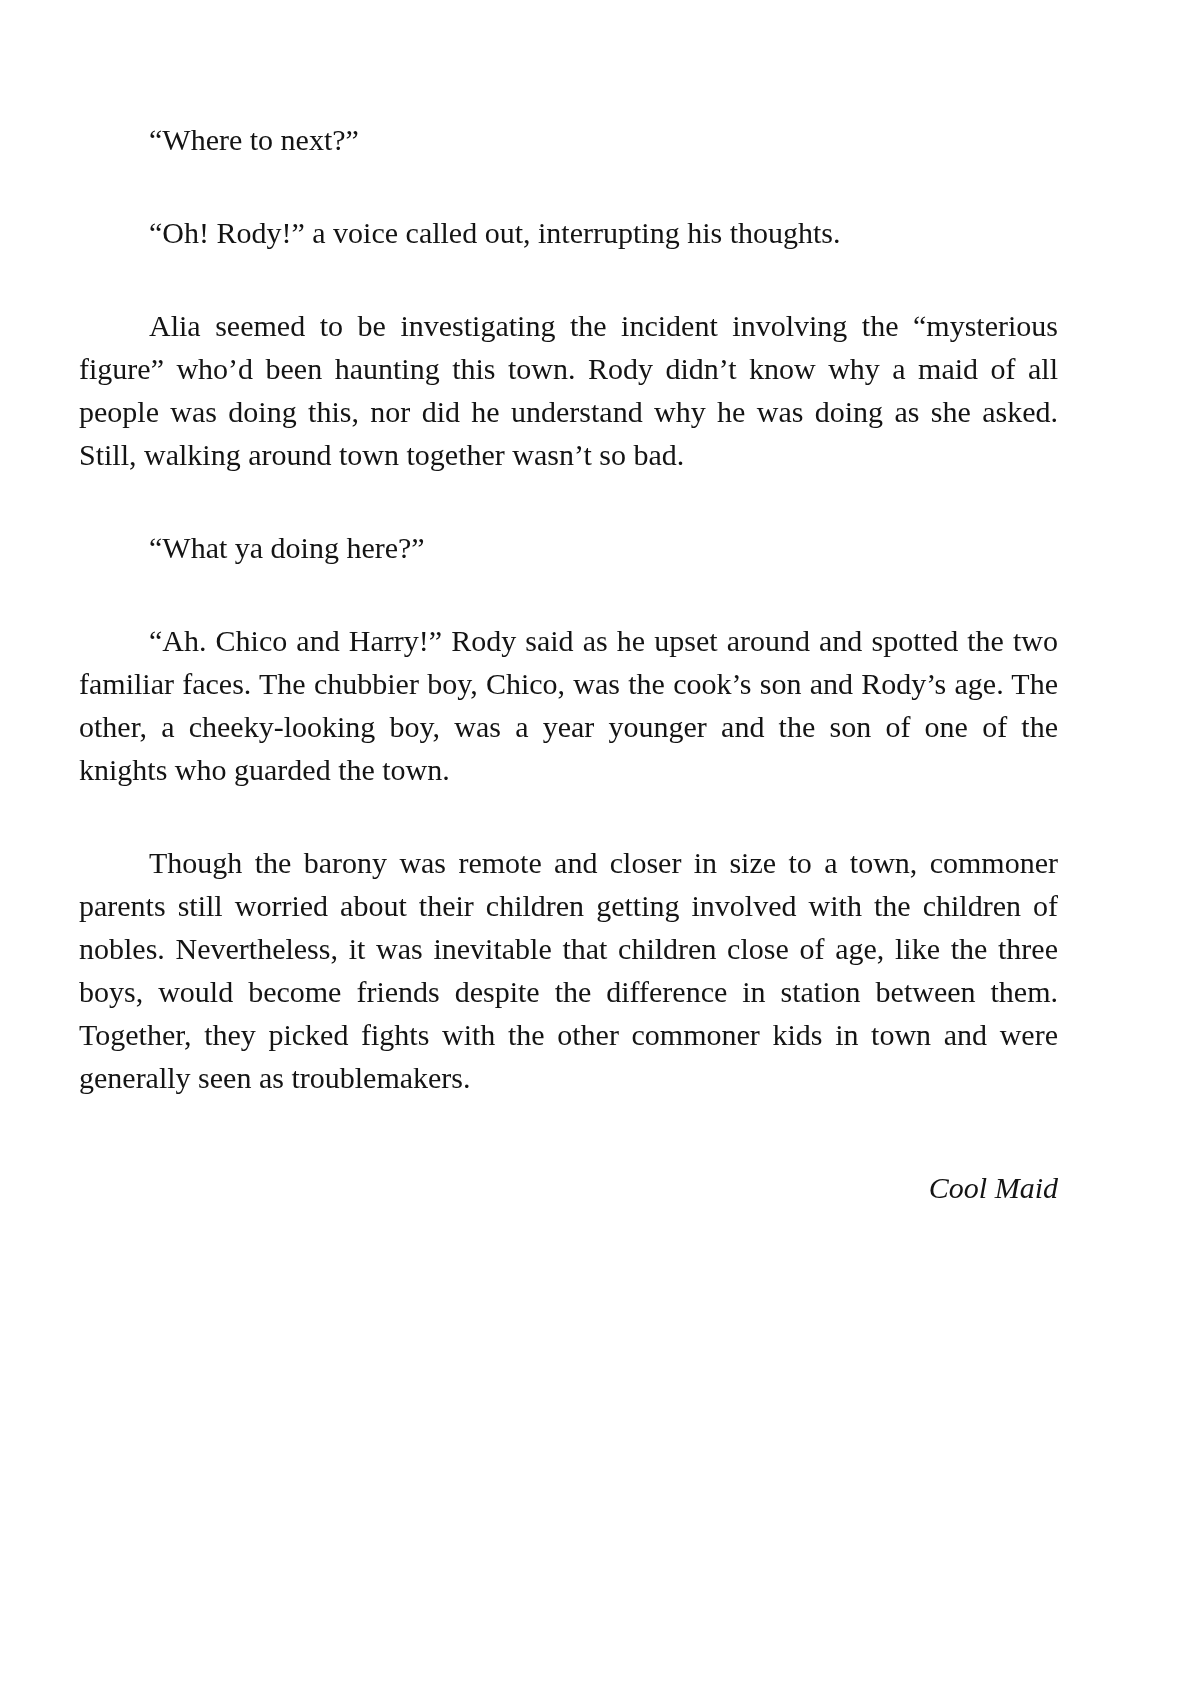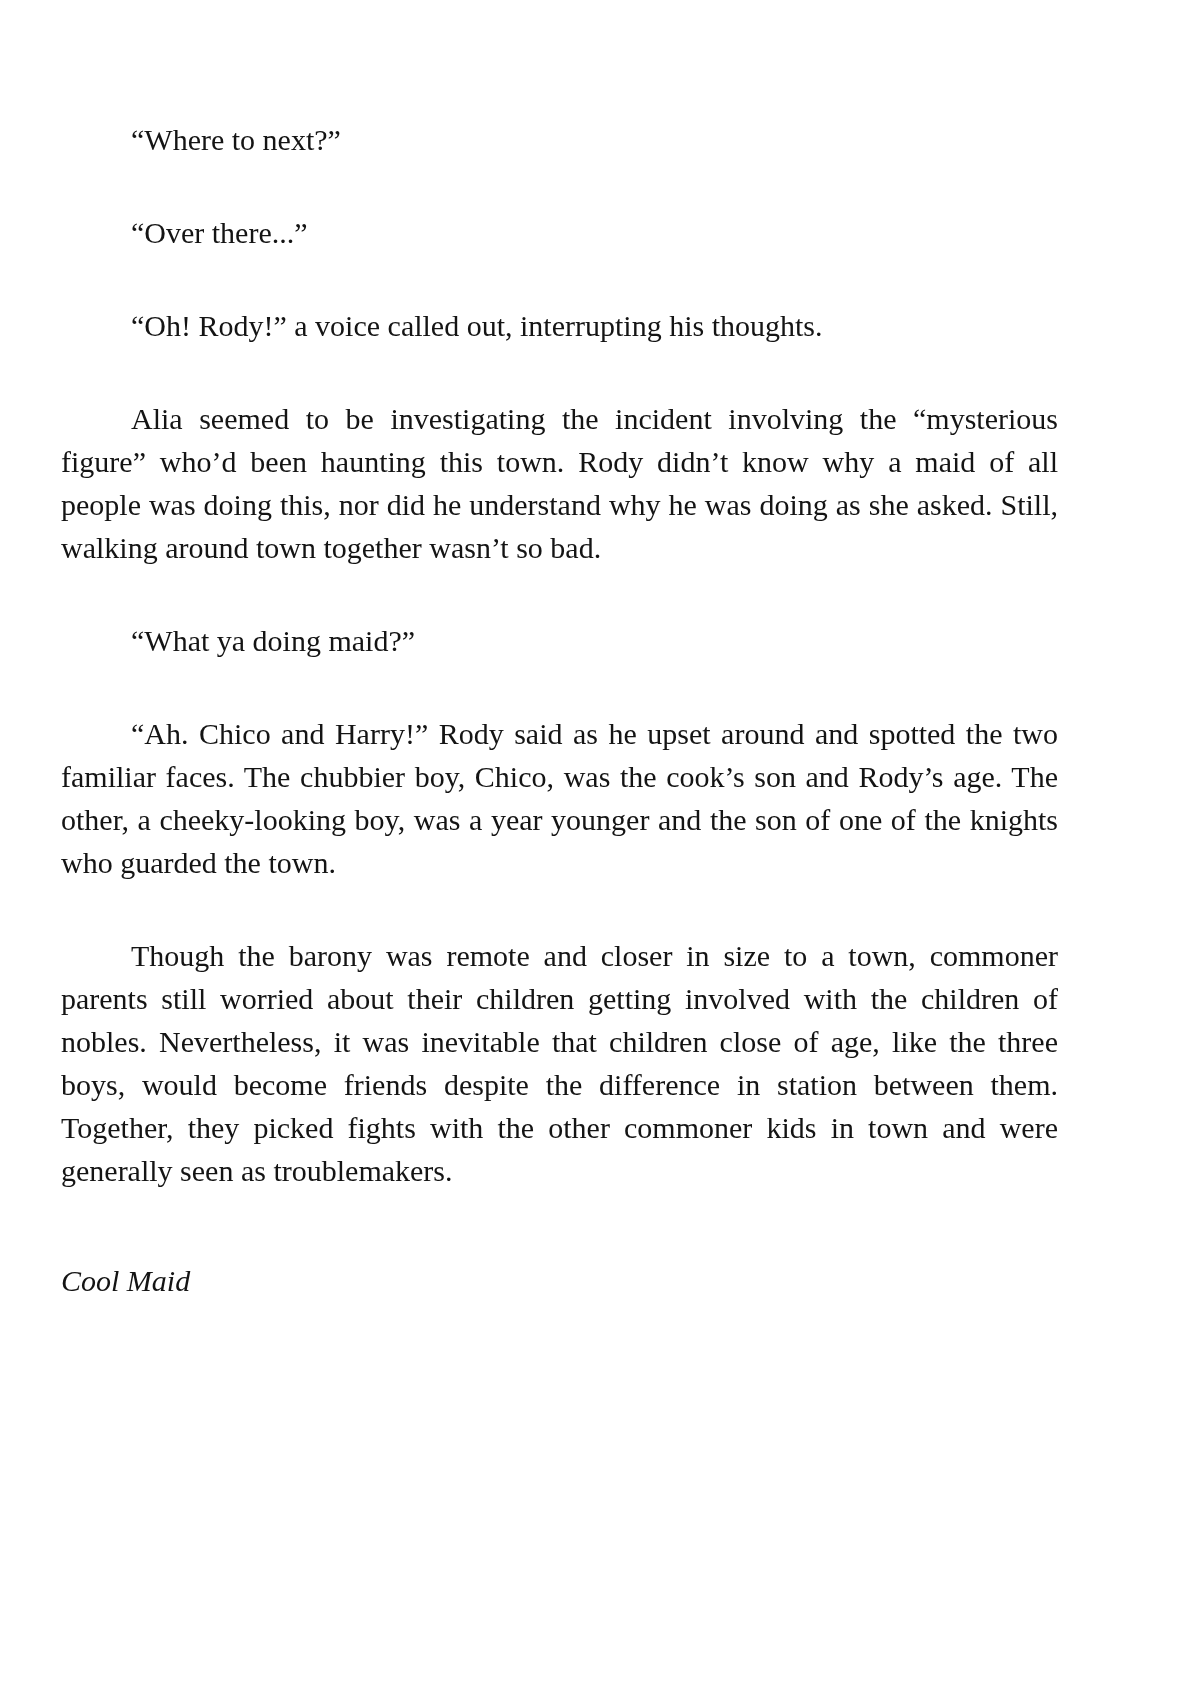--- a/index.html
+++ b/index.html
@@ -7,45 +7,44 @@
     padding: 0;
     width: 1200px;
     height: 1706px;
     background: #ffffff;
     overflow: hidden;
   }
   .page {
     box-sizing: border-box;
     width: 1200px;
     height: 1706px;
-    padding: 118px 142px 0 61px;
+    padding: 118px 142px 0 79px;
     background: #ffffff;
     color: #141414;
     font-family: "Liberation Serif", serif;
     font-size: 30px;
     line-height: 43px;
   }
   .para {
     margin: 0 0 50px 0;
     text-indent: 70px;
     text-align: justify;
     text-justify: inter-word;
   }
   .signature {
     margin: 67px 0 0 0;
     text-indent: 0;
-    text-align: left;
+    text-align: right;
     font-style: italic;
   }
 </style>
 </head>
 <body>
 
 <div class="page">
   <p class="para">“Where to next?”</p>
-  <p class="para">“Over there...”</p>
   <p class="para">“Oh! Rody!” a voice called out, interrupting his thoughts.</p>
   <p class="para">Alia seemed to be investigating the incident involving the “mysterious figure” who’d been haunting this town. Rody didn’t know why a maid of all people was doing this, nor did he understand why he was doing as she asked. Still, walking around town together wasn’t so bad.</p>
-  <p class="para">“What ya doing maid?”</p>
+  <p class="para">“What ya doing here?”</p>
   <p class="para">“Ah. Chico and Harry!” Rody said as he upset around and spotted the two familiar faces. The chubbier boy, Chico, was the cook’s son and Rody’s age. The other, a cheeky-looking boy, was a year younger and the son of one of the knights who guarded the town.</p>
   <p class="para">Though the barony was remote and closer in size to a town, commoner parents still worried about their children getting involved with the children of nobles. Nevertheless, it was inevitable that children close of age, like the three boys, would become friends despite the difference in station between them. Together, they picked fights with the other commoner kids in town and were generally seen as troublemakers.</p>
   <p class="para signature">Cool Maid</p>
 </div>
 
 </body></html>

